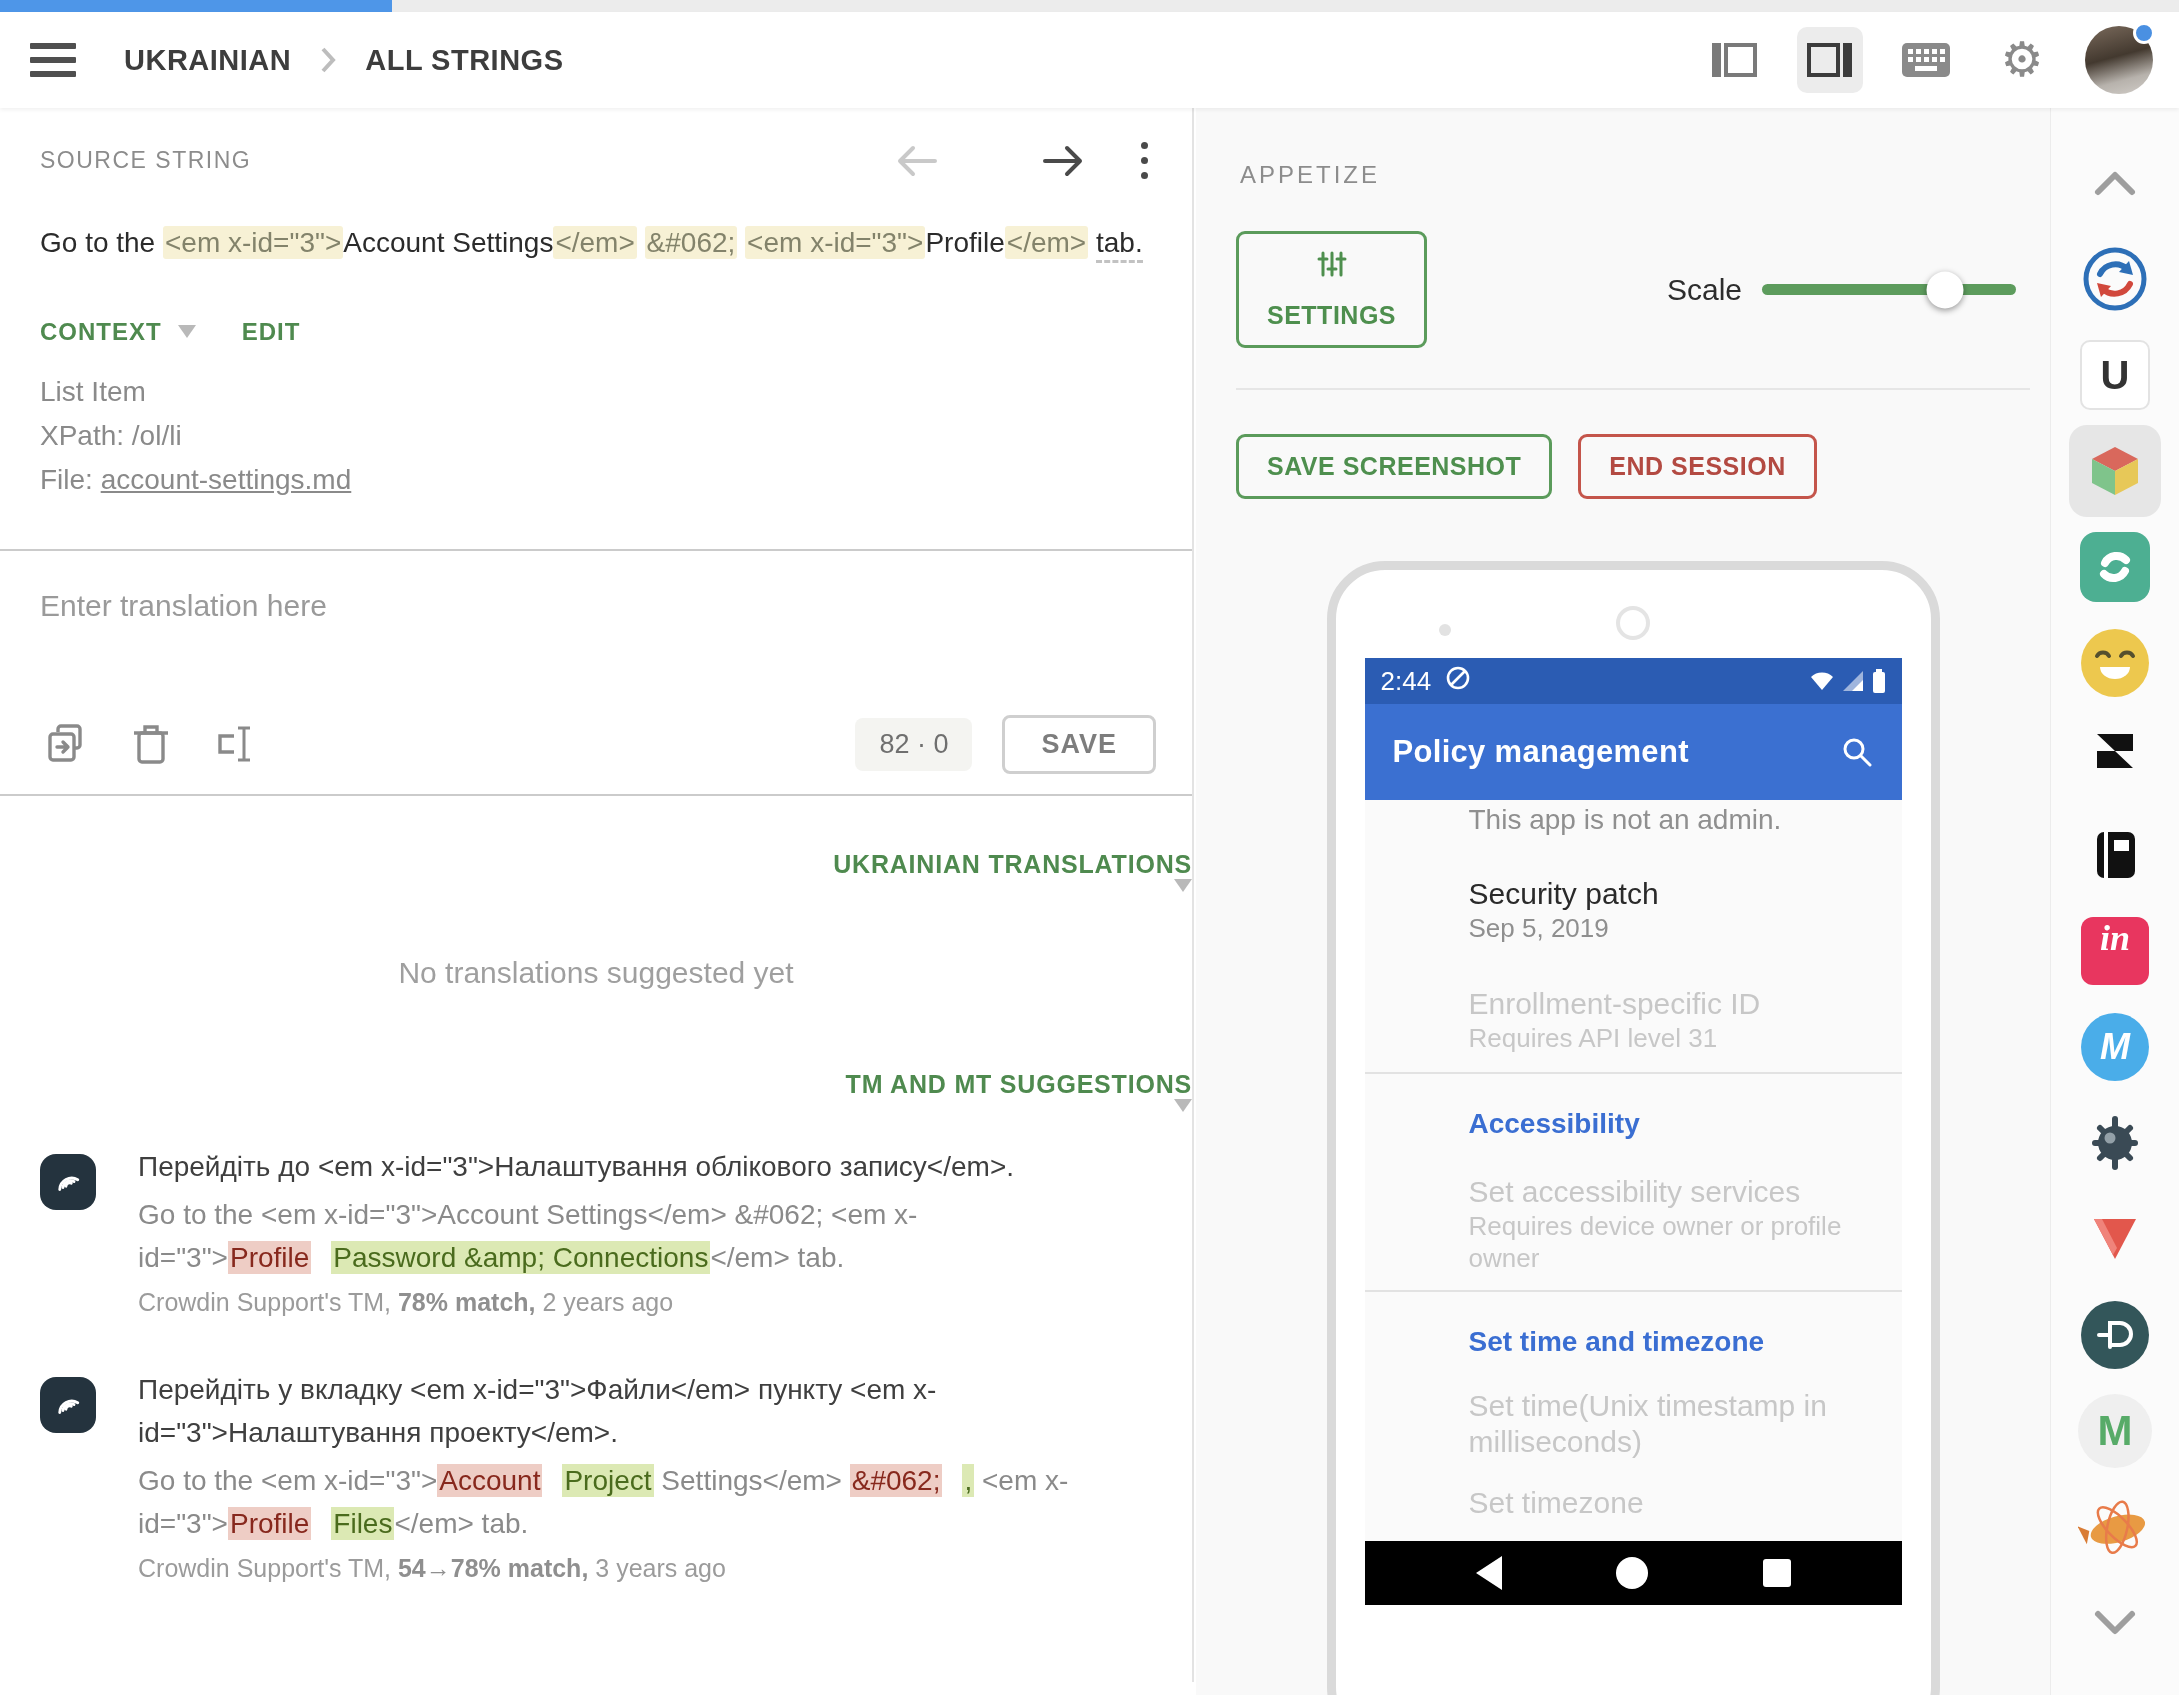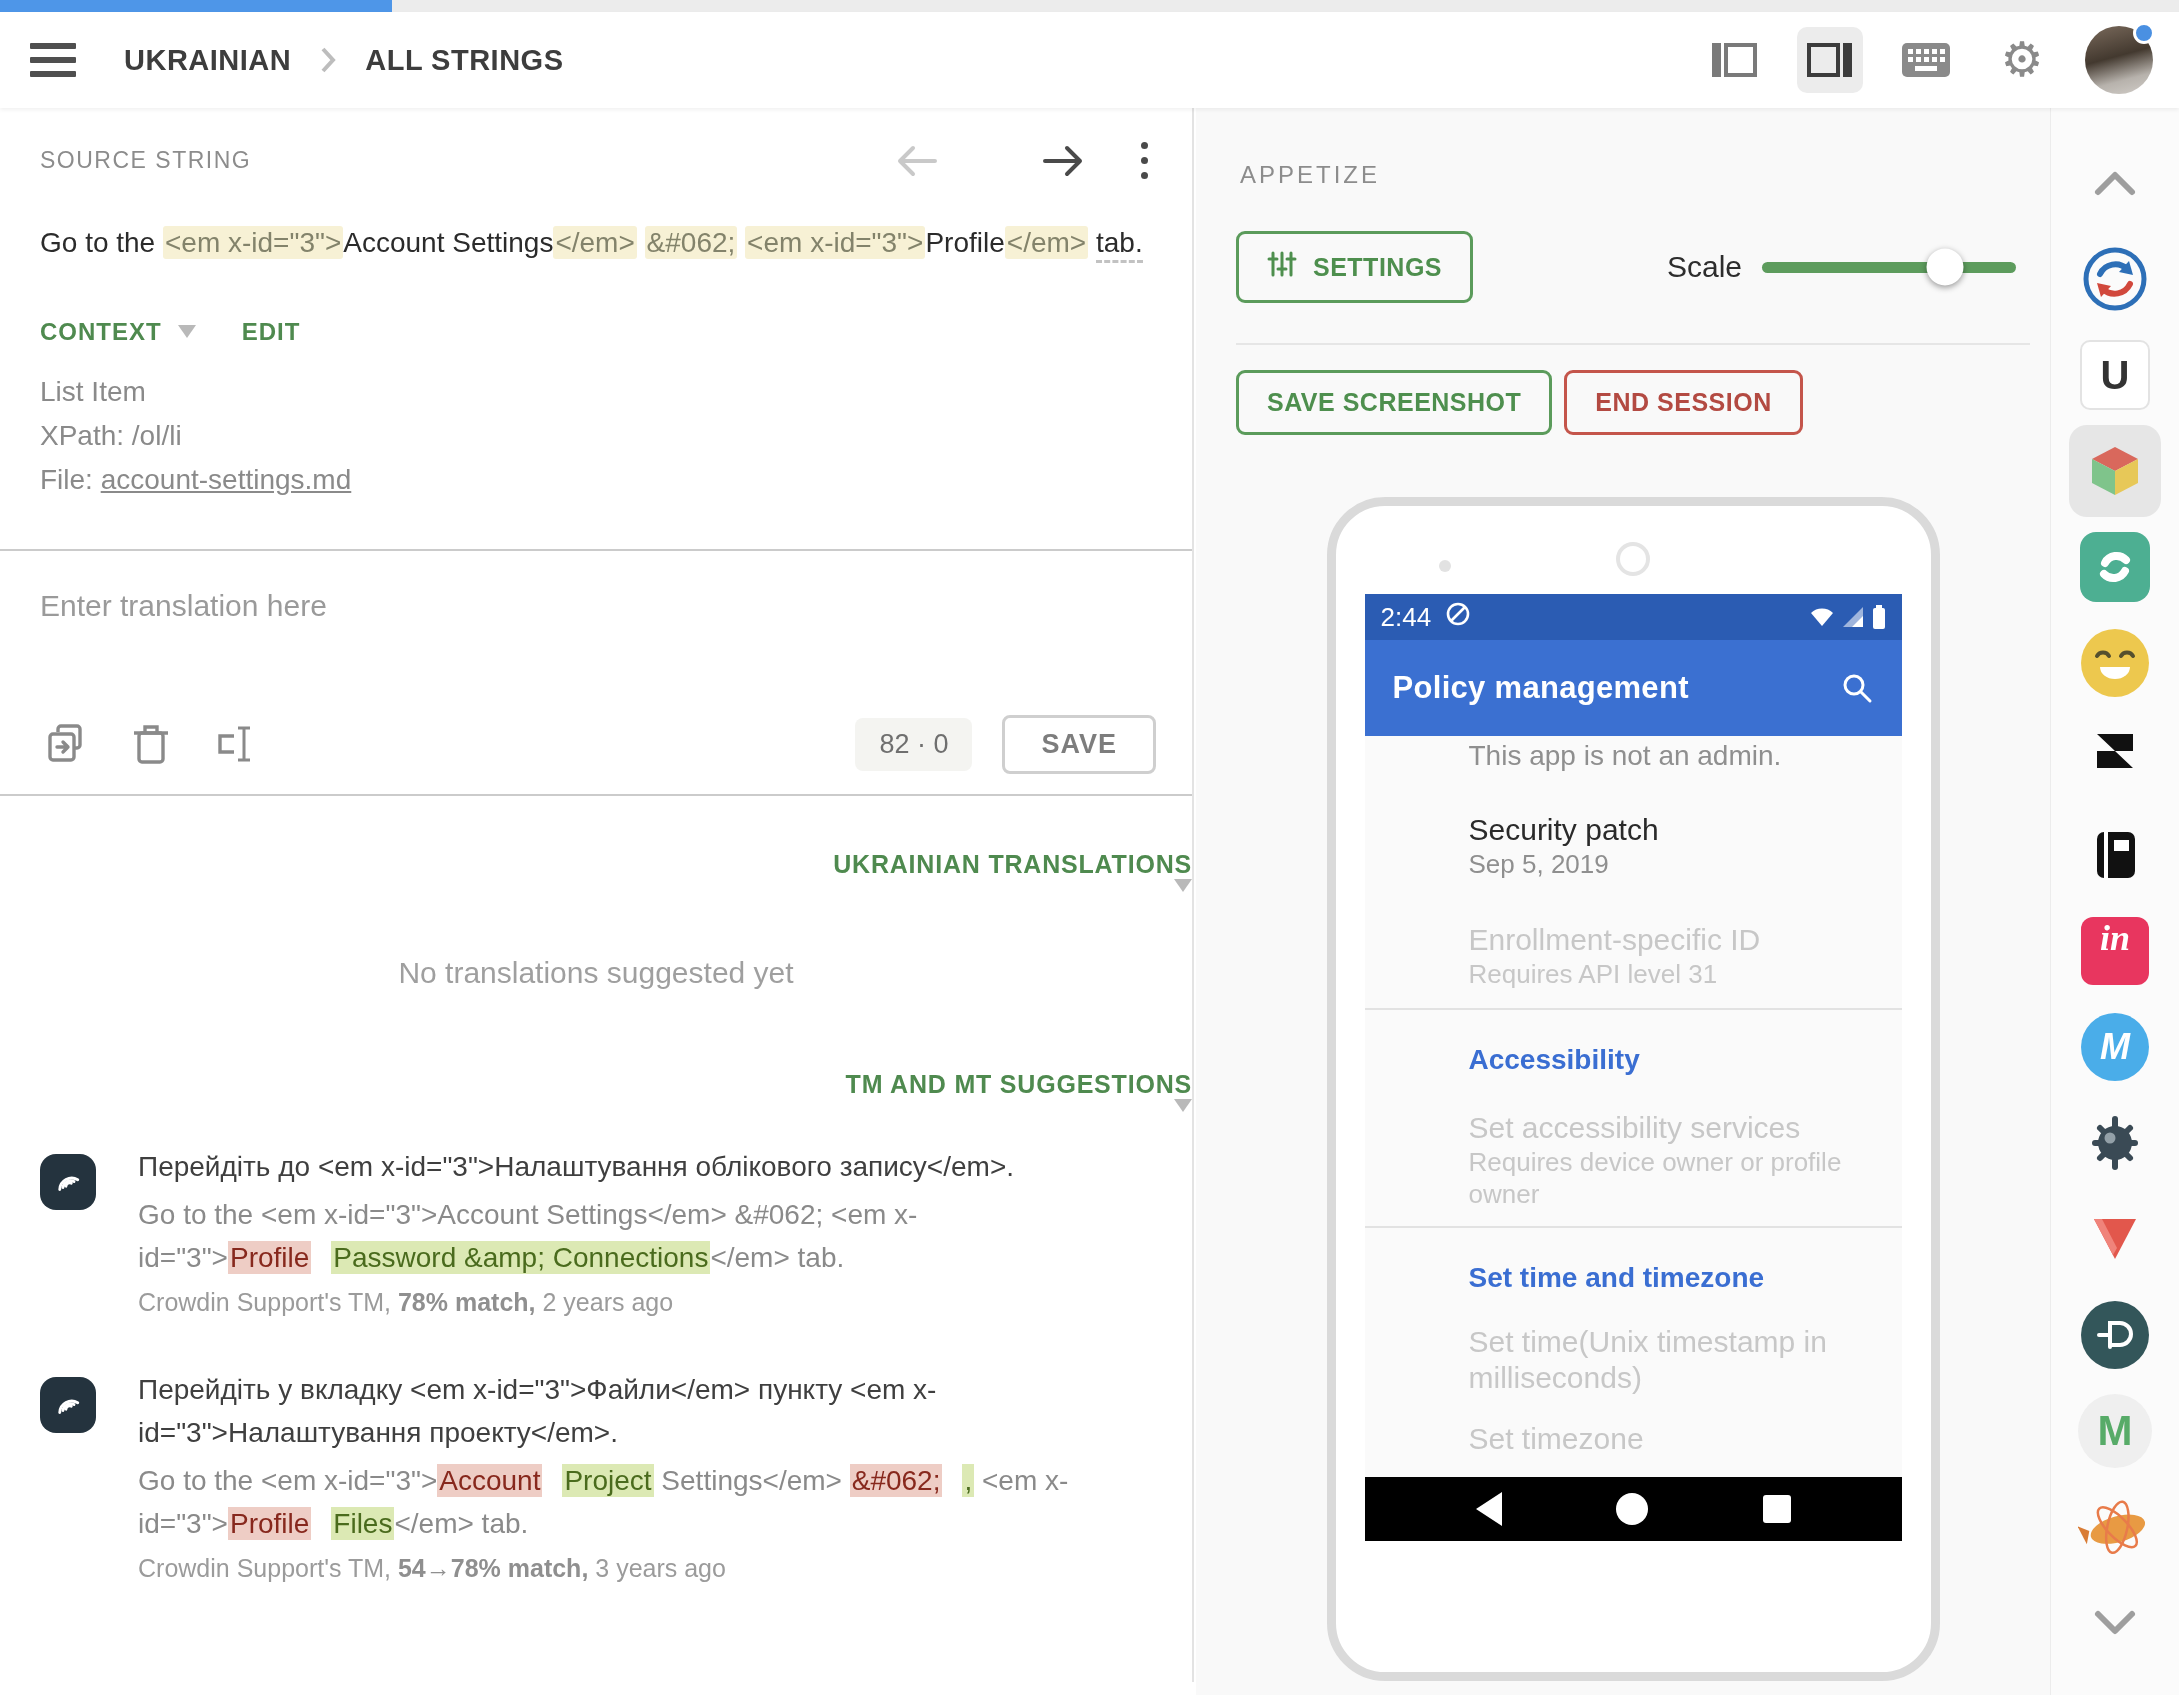--- a/index.html
+++ b/index.html
@@ -78,29 +78,29 @@
   .sugg-en { color:#8a8a8a; margin-top:6px; }
   .sugg-meta { color:#9b9b9b; margin-top:4px; font-size:25px; }
   .sugg-meta b { font-weight:700; color:#8f8f8f; }
 
   
   .rp { padding:40px 20px 0 40px; height:100%; }
   .rp-title { font-size:24px; color:#8c8c8c; letter-spacing:3px; margin:14px 0 0 4px; }
   .rp-controls { display:flex; align-items:center; margin-top:42px; }
   .btn-outline { display:inline-flex; align-items:center; gap:16px; background:transparent; border-radius:9px;
                  font-family:inherit; font-size:25px; font-weight:700; letter-spacing:0.5px; cursor:pointer; padding:15px 28px; }
-  .btn-green { border:3px solid #5b9b5b; color:#4e8f4e; }
+  .btn-green { border:3px solid #5b9b5b; color:#4e8f4e;flex-direction:column; }
   .btn-red   { border:3px solid #c4554b; color:#b34a42; }
   .scale-wrap { margin-left:auto; display:flex; align-items:center; gap:20px; margin-right:14px; }
   .scale-label { font-size:30px; color:#2d2d2d; }
   .slider { position:relative; width:254px; height:11px; background:#5d9c5d; border-radius:6px; cursor:pointer; }
   .slider-thumb { position:absolute; top:50%; transform:translate(-50%,-50%); width:37px; height:37px; border-radius:50%;
                   background:#fff; box-shadow:0 2px 6px rgba(0,0,0,.4); cursor:grab; }
   .rp-div { height:2px; background:#e6e6e6; margin-top:40px; }
-  .rp-actions { display:flex; gap:12px; margin-top:25px; }
+  .rp-actions { display:flex; gap:26px; margin-top:44px; }
 
   
   .phone { position:relative; width:613px; height:1184px; margin:62px auto 0; background:#fff;
            border:9px solid #dadada; border-radius:58px; }
   .phone-cam { position:absolute; top:54px; left:103px; width:12px; height:12px; border-radius:50%; background:#e2e2e2; }
   .phone-speaker { position:absolute; top:36px; left:50%; transform:translateX(-50%); width:34px; height:34px; border-radius:50%; border:4px solid #e4e4e4; }
   .screen { position:relative; width:537px; height:947px; margin:88px auto 0; background:#fafafa; overflow:hidden; }
   .statusbar { height:46px; background:#2b5cb3; display:flex; align-items:center; padding:0 16px; color:#fff; font-size:26px; gap:14px; }
   .sb-right { margin-left:auto; display:flex; align-items:center; gap:8px; }
   .appbar { height:96px; background:#3b70d1; display:flex; align-items:center; padding:0 28px; }

